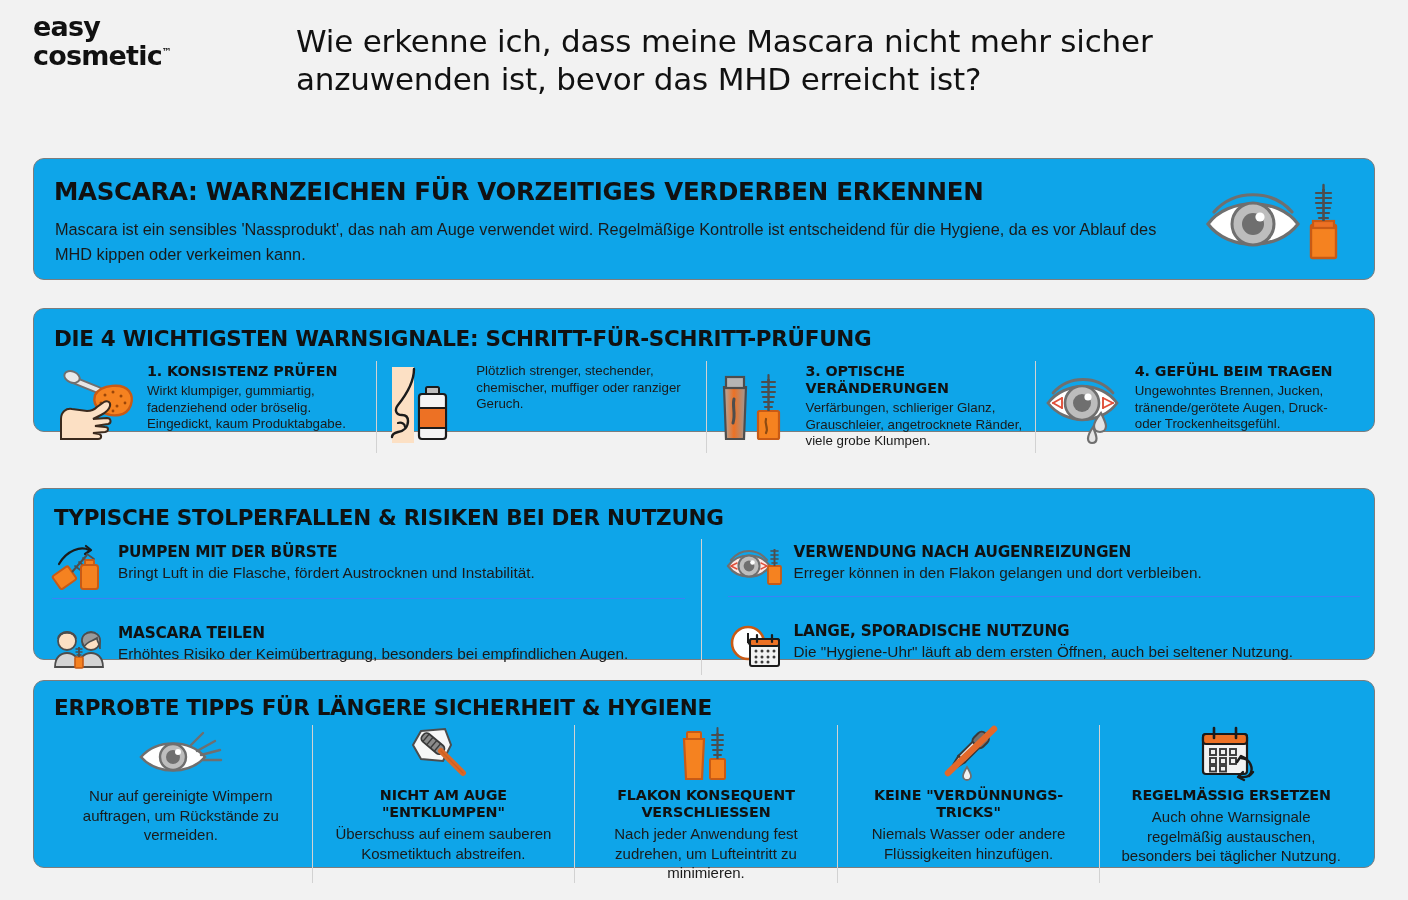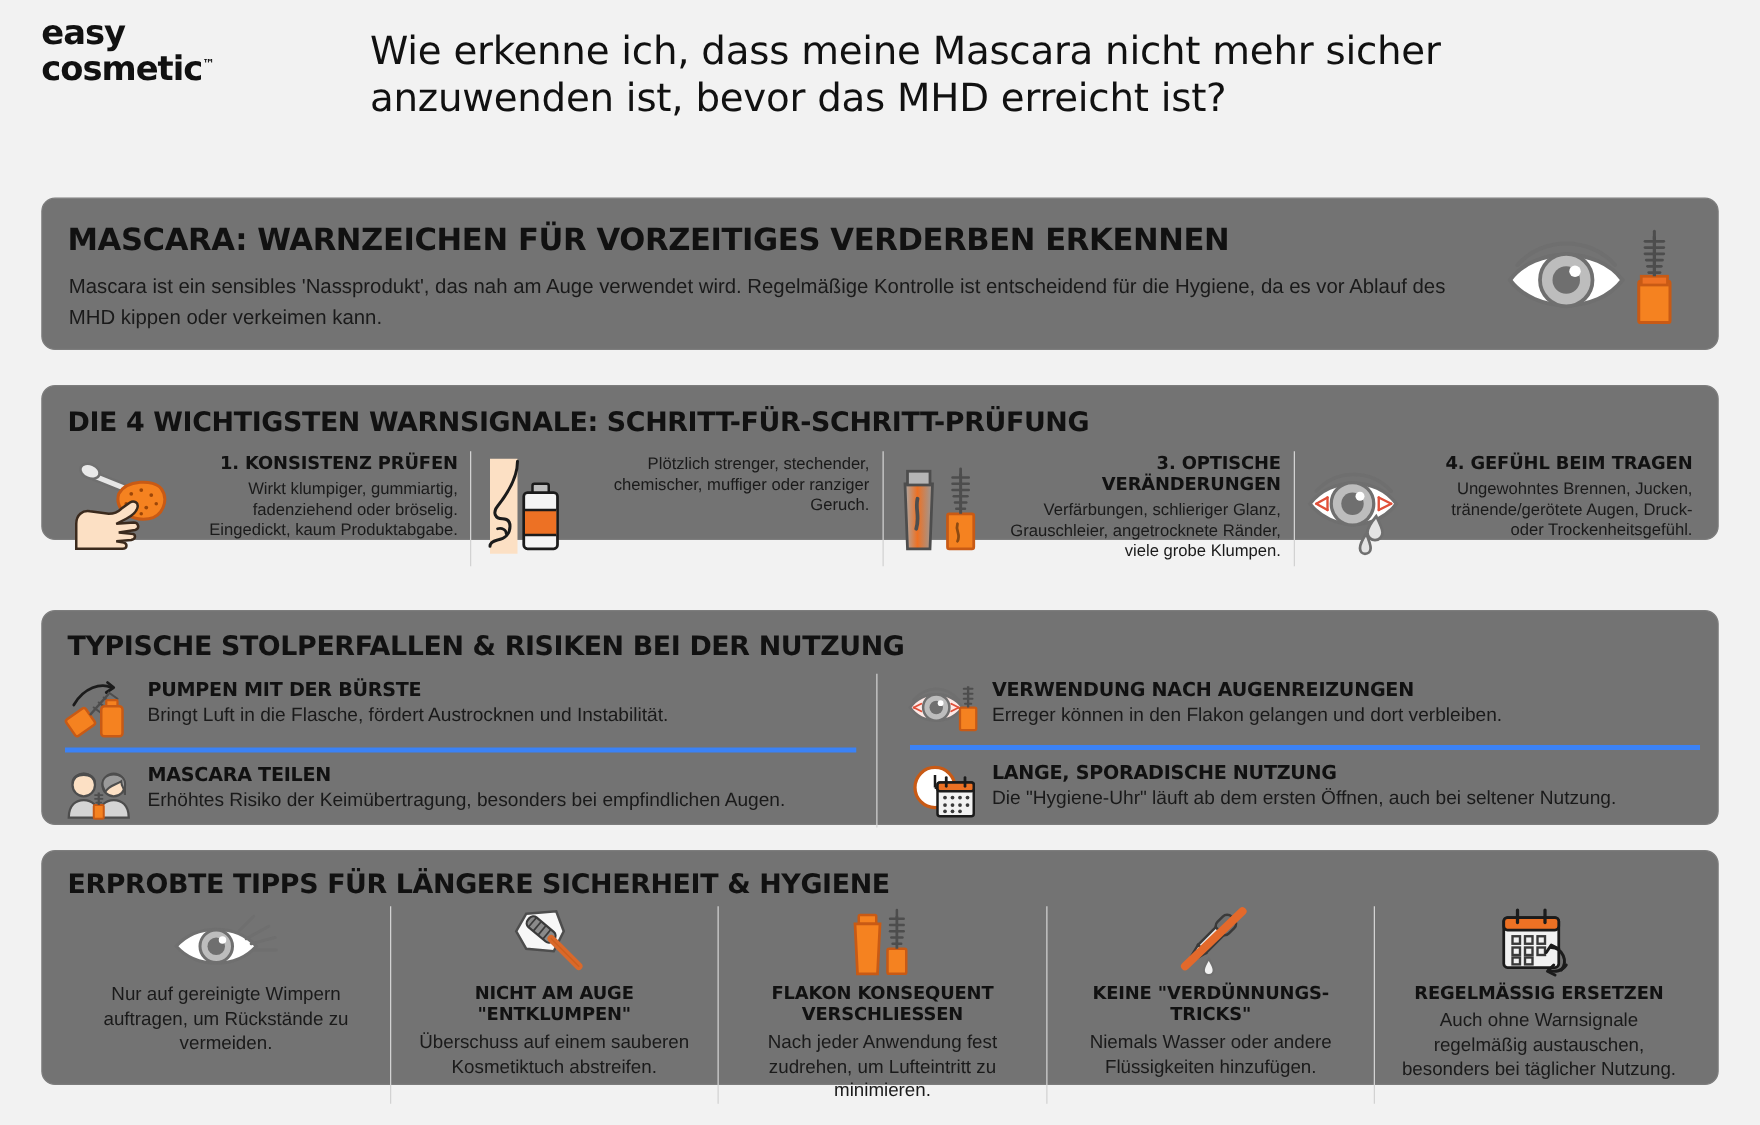--- a/index.html
+++ b/index.html
@@ -24,21 +24,21 @@
   .headline {
     position: absolute; left: 296px; top: 22px; width: 980px;
     font-family: "DejaVu Sans", sans-serif;
     font-size: 31px; font-weight: 400; line-height: 38px;
     color: #111; letter-spacing: -0.2px;
   }
 
   
   .card {
     position: absolute;
-    background: #737373;
+    background: #0ea5e9;
     border: 1.4px solid #7d7d7d;
     border-radius: 11px;
   }
   .card-title {
     font-family: "DejaVu Sans", sans-serif;
     font-weight: 700; color: #111;
     letter-spacing: -0.3px;
   }
 
   
@@ -53,36 +53,36 @@
   
   #card-signals { left: 33px; top: 308px; width: 1342px; height: 124px; }
   #card-signals .card-title { position: absolute; left: 20px; top: 17px; font-size: 21.5px; }
   .signal-row { position: absolute; left: 14px; top: 52px; right: 10px; display: flex; }
   .signal {
     flex: 1 1 0; display: flex; gap: 7px; padding: 0 10px 0 6px;
     border-right: 1px solid #d2d2d2; min-height: 92px;
   }
   .signal:last-child { border-right: none; }
   .signal .sig-ic { flex: 0 0 auto; width: 86px; display: flex; align-items: flex-start; justify-content: center; padding-top: 4px; }
-  .signal .sig-tx { flex: 1 1 auto; padding-top: 2px; text-align: right; }
+  .signal .sig-tx { flex: 1 1 auto; padding-top: 2px; }
   .sig-head {
     font-family: "DejaVu Sans", sans-serif; font-weight: 700;
     font-size: 14.3px; line-height: 17px; color: #111; letter-spacing: -0.1px;
     margin-bottom: 3px;
   }
   .sig-desc { font-size: 13.3px; line-height: 16.5px; color: #1a1a1a; }
 
   
   #card-pitfalls { left: 33px; top: 488px; width: 1342px; height: 172px; }
   #card-pitfalls .card-title { position: absolute; left: 20px; top: 16px; font-size: 21.5px; }
   .pit-grid { position: absolute; left: 18px; top: 50px; right: 14px; display: flex; }
   .pit-col { flex: 1 1 0; padding-right: 16px; }
   .pit-col.right { border-left: 1px solid #d2d2d2; padding-left: 26px; padding-right: 0; }
   .pit-item { display: flex; gap: 12px; align-items: flex-start; padding: 4px 0 6px 0; min-height: 53px; }
-  .pit-item.sep { border-top: 4px solid #3b82f6; padding-top: 9px; }
+  .pit-item.sep { border-top: 1px solid #3b82f6; padding-top: 25px; }
   .pit-ic { flex: 0 0 auto; width: 54px; display: flex; justify-content: center; padding-top: 1px; }
   .pit-head {
     font-family: "DejaVu Sans", sans-serif; font-weight: 700;
     font-size: 15.3px; line-height: 19px; color: #111; letter-spacing: -0.2px;
   }
   .pit-desc { font-size: 15.3px; line-height: 21px; color: #1a1a1a; }
 
   
   #card-tips { left: 33px; top: 680px; width: 1342px; height: 188px; }
   #card-tips .card-title { position: absolute; left: 20px; top: 14px; font-size: 21.5px; }

